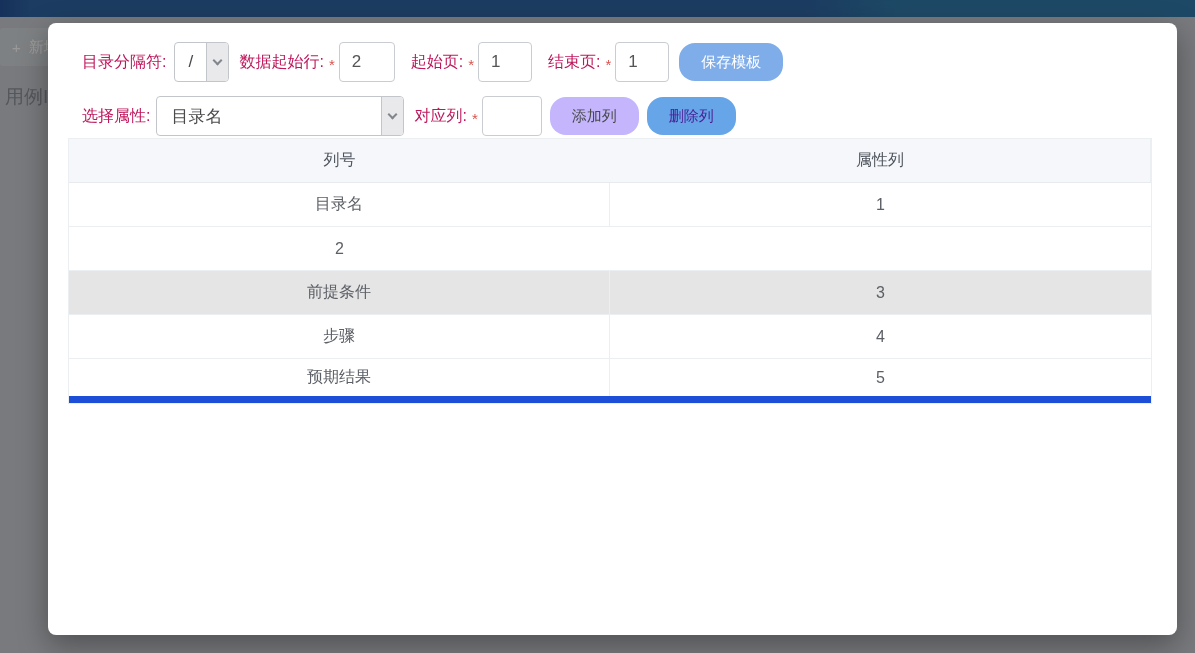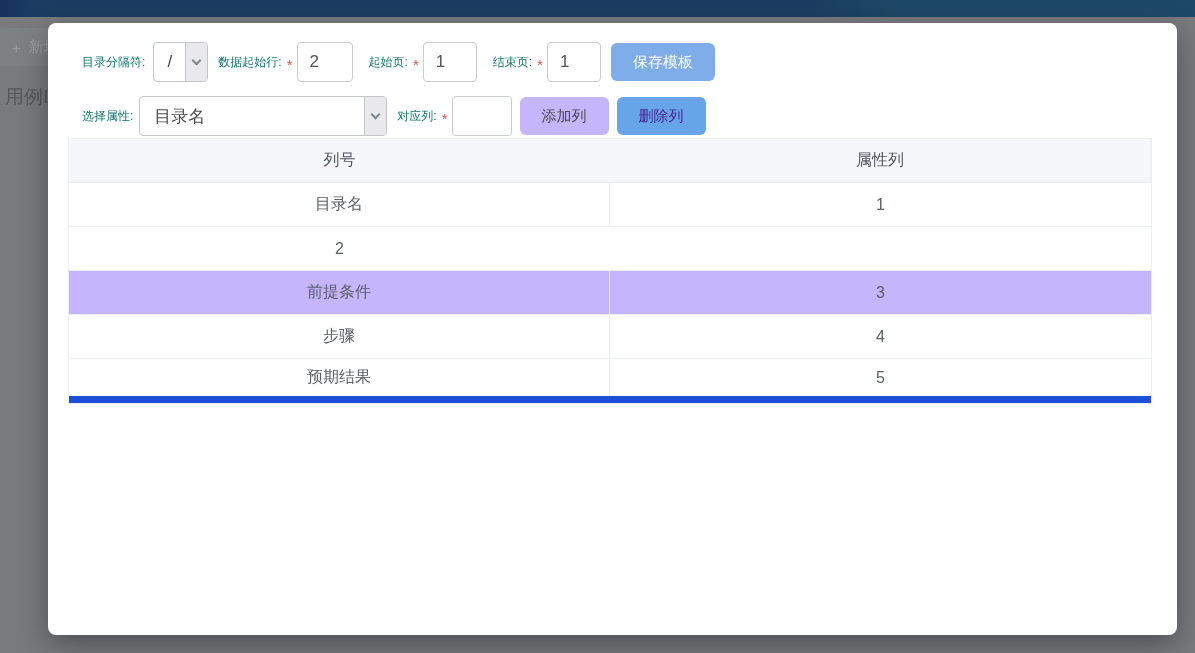--- a/index.html
+++ b/index.html
@@ -50,21 +50,21 @@
     color: #ffffff; font-size: 18px; font-weight: bold; cursor: pointer; line-height: 1;
   }
 
   
   .form-row {
     display: flex; align-items: center;
     padding-left: 34px;
   }
   .form-row.row1 { margin-top: 19px; }
   .form-row.row2 { margin-top: 14px; }
-  .lbl { font-size: 12px; color: #0f766e; white-space: nowrap; }
+  .lbl { font-size: 16px; color: #be185d; white-space: nowrap; }
   .star { color: #d9534f; font-size: 15px; margin: 4px 4px 0 5px; }
 
   .sel {
     height: 40px; border: 1px solid #c2c6ca; border-radius: 4px;
     display: flex; align-items: stretch; background: #fff; cursor: pointer;
     overflow: hidden;
   }
   .sel-value {
     display: flex; align-items: center;
     font-size: 17px; color: #4a4a4a; padding: 0 14px;
@@ -85,21 +85,21 @@
     height: 40px; border: 1px solid #c9ccd0; border-radius: 4px;
     font-size: 17px; color: #555; padding: 0 8px 0 12px;
     font-family: "Liberation Sans", "DejaVu Sans", sans-serif;
     outline: none;
   }
   .inp.w56 { width: 56px; }
   .inp.w54 { width: 54px; }
   .inp.w60 { width: 60px; }
 
   .btn {
-    height: 38px; border: none; border-radius: 6px;
+    height: 38px; border: none; border-radius: 16px;
     font-size: 15px; cursor: pointer; padding: 0 22px;
     font-family: "Liberation Sans", "DejaVu Sans", sans-serif;
   }
   .btn-primary { background: #7fadea; color: #ffffff; }
   .btn-blue { background: #66a5e8; color: #4c1d95; }
   .btn-light { background: #c4b5fd; color: #4a4a4a; }
 
   .gap8  { margin-right: 8px; }
   .gap10 { margin-right: 10px; }
   .gap16 { margin-right: 16px; }
@@ -108,21 +108,21 @@
 
   
   .table {
     margin: 2px 25px 0 20px;
     border: 1px solid #eceff2;
     font-size: 16px;
   }
   .trow { display: flex; height: 44px; background: #ffffff; border-bottom: 1px solid #eceff2; }
   .trow:last-child { border-bottom: 7px solid #1d4ed8; }
   .trow.thead { background: #f5f7fa; border-bottom: 1px solid #e8ebee; }
-  .trow.hl { background: #c4b5fd; }
+  .trow.hl { background: #e5e5e5; }
   .tcell {
     display: flex; align-items: center; justify-content: center;
     color: #5c6066;
   }
   .tcell.c1 { width: 50%; border-right: 1px solid #eceff2; }
   .tcell.c2 { width: 50%; }
   .thead .tcell { color: #4e545c; }
 </style>
 </head>
 <body>

